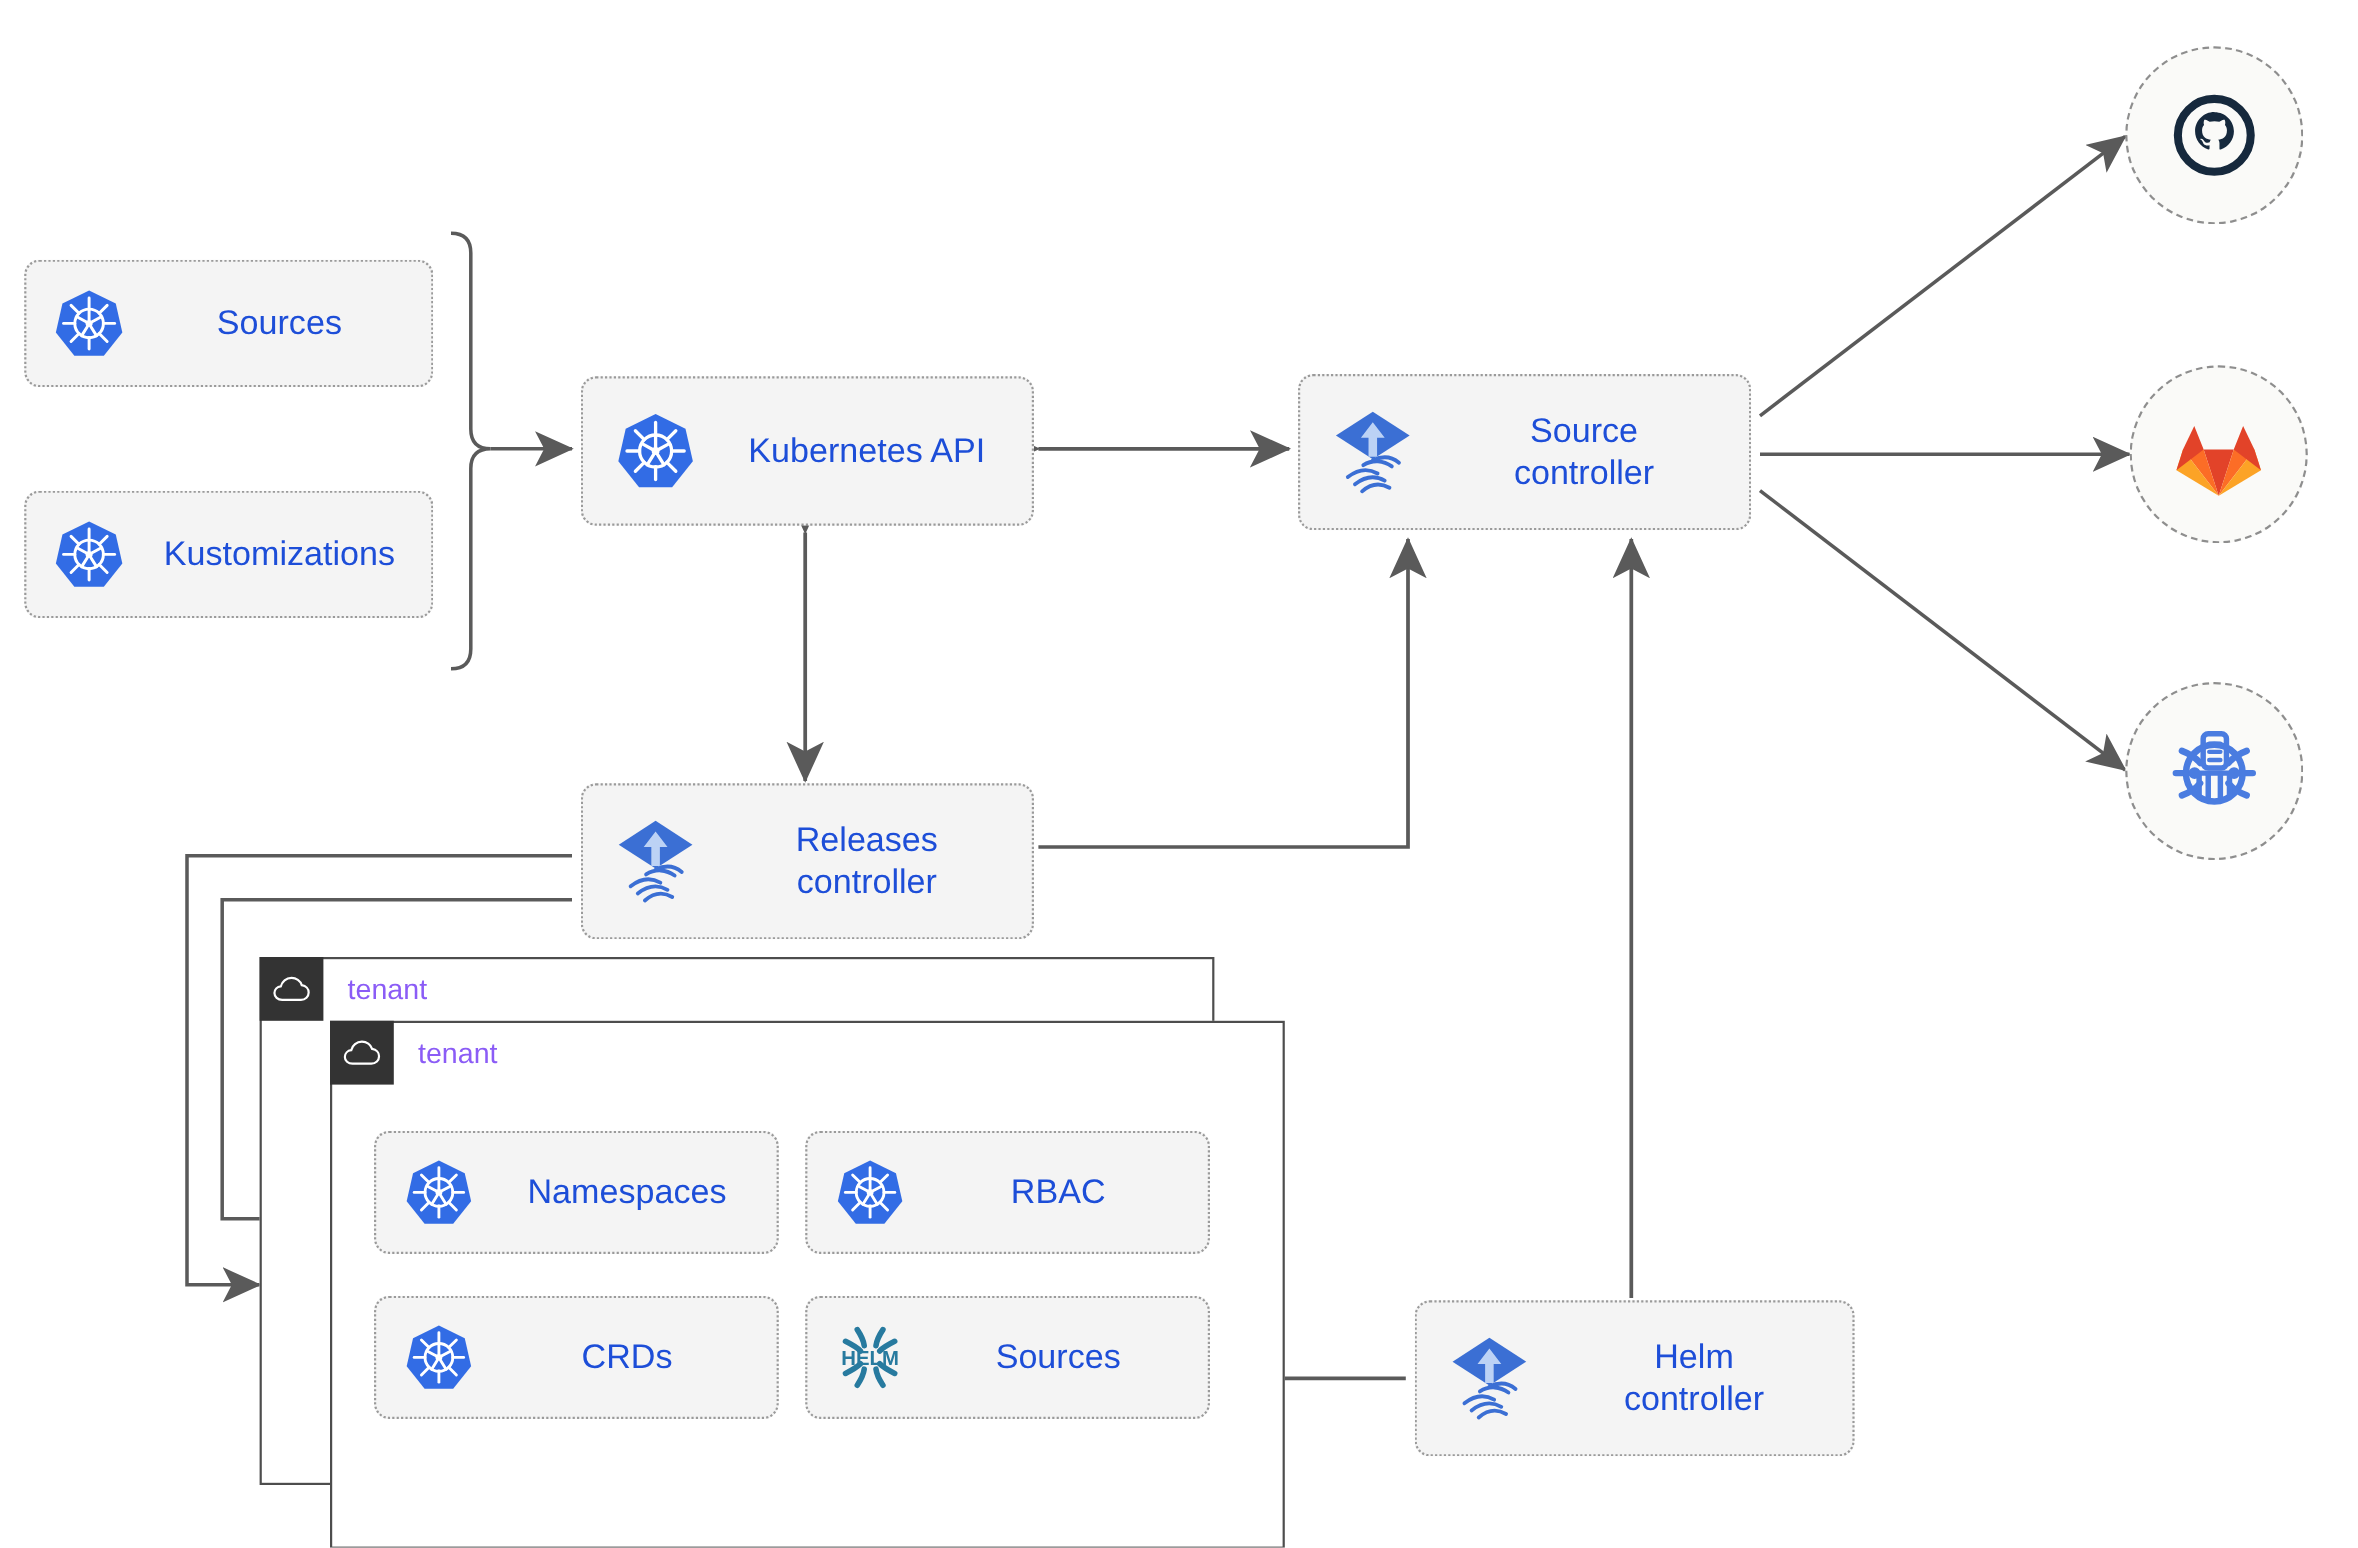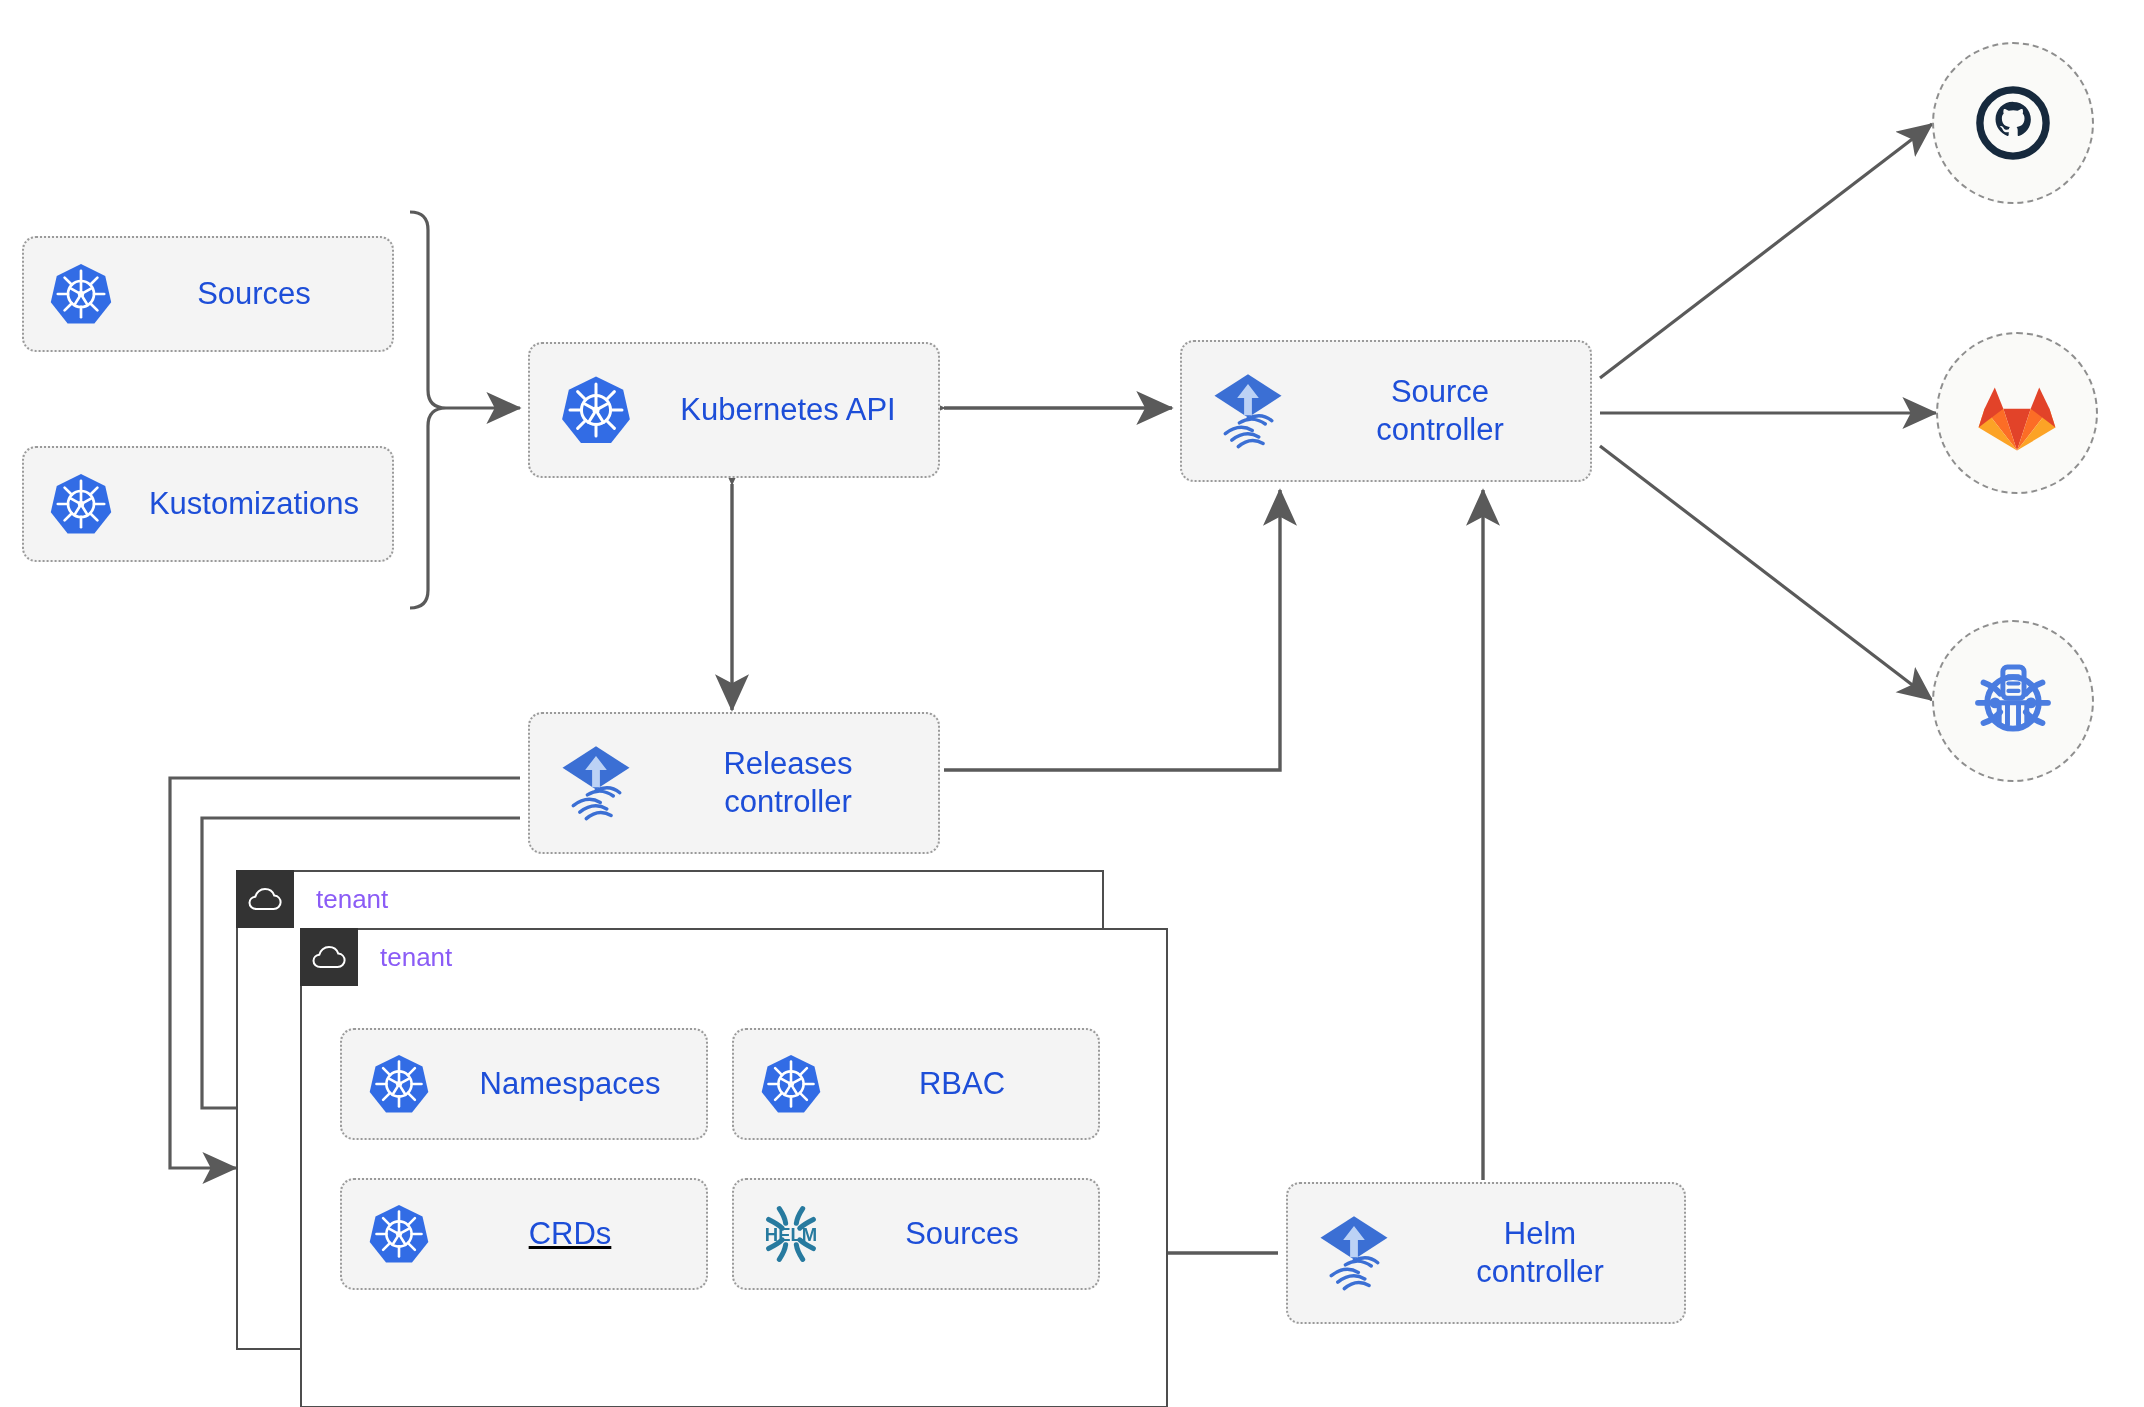--- a/index.html
+++ b/index.html
@@ -352,21 +352,21 @@
           <line x1="22" y1="26.6" x2="29.3" y2="30.6"></line>
           <line x1="42" y1="26.6" x2="34.7" y2="30.6"></line>
           <line x1="25.5" y1="42.8" x2="30.4" y2="34.9"></line>
           <line x1="38.5" y1="42.8" x2="33.6" y2="34.9"></line>
         </g>
       </svg>
     </span>
     <span class="node-label">RBAC</span>
   </div>
 
-  <div class="node chip tenant-inner" style="left:340px; top:1178px; width:368px; height:112px;text-decoration:underline;">
+  <div class="node chip tenant-inner" style="left:340px; top:1178px; width:368px; height:112px;">
     <span class="node-icon">
       <svg width="64" height="64" viewBox="0 0 64 64" aria-hidden="true">
         <polygon points="32,3 55.5,14.5 61.3,40 45,60.5 19,60.5 2.7,40 8.5,14.5" fill="#326ce5"></polygon>
         <g fill="none" stroke="#ffffff" stroke-width="2.6" stroke-linecap="round">
           <circle cx="32" cy="32" r="12.6"></circle>
           <circle cx="32" cy="32" r="3.1" fill="#ffffff" stroke="none"></circle>
           <line x1="32" y1="9.5" x2="32" y2="19.6"></line>
           <line x1="32" y1="44.4" x2="32" y2="54.5"></line>
           <line x1="9.5" y1="32" x2="19.4" y2="32"></line>
           <line x1="44.6" y1="32" x2="54.5" y2="32"></line>

